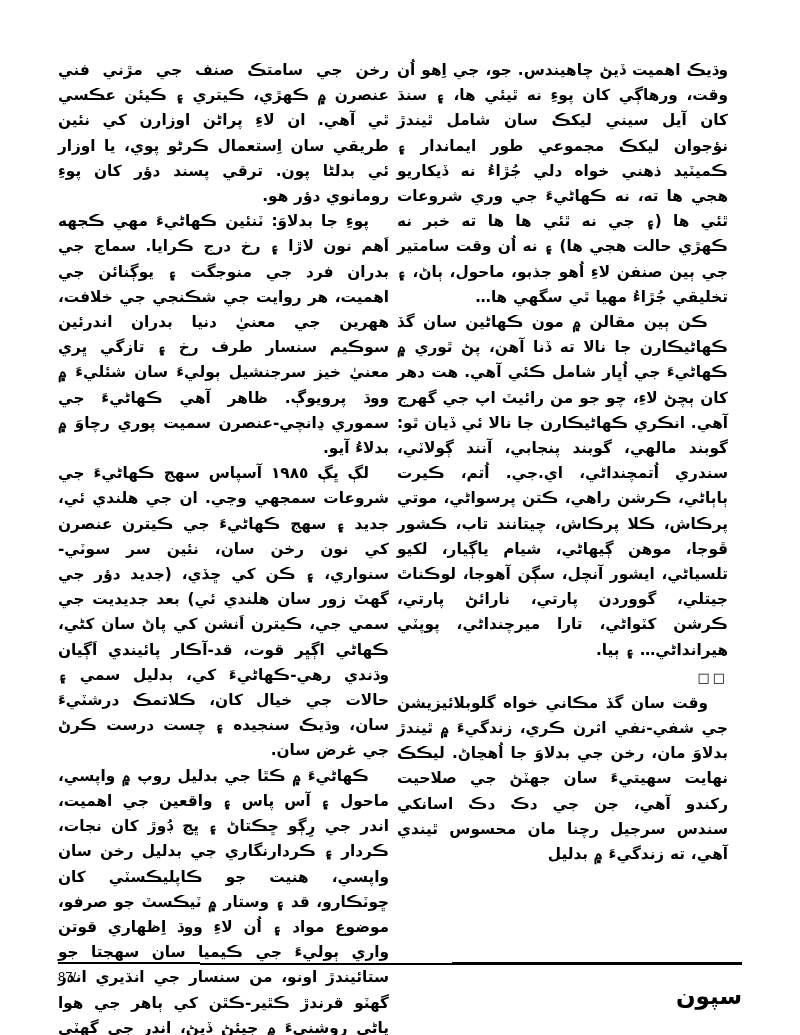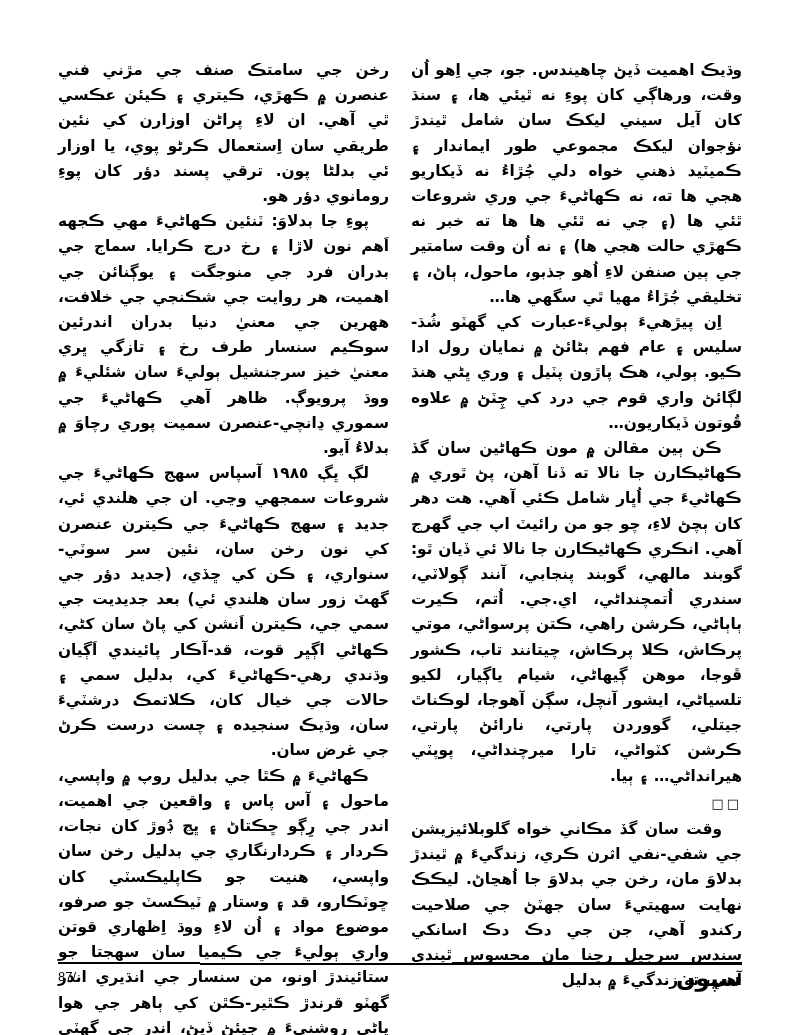--- a/index.html
+++ b/index.html
@@ -25,21 +25,21 @@
   }
 
   .columns {
     position: absolute;
     top: 58px;
     left: 58px;
     width: 684px;
     height: 868px;
     display: flex;
     flex-direction: row;
-    gap: 22px;
+    gap: 8px;
   }
 
   .column {
     width: 331px;
     direction: rtl;
     unicode-bidi: isolate;
     text-align: justify;
     text-align-last: right;
   }
 
@@ -103,21 +103,21 @@
     position: absolute;
     top: 9px;
     left: 0;
     font-size: 13px;
     font-weight: 400;
     font-family: "Liberation Sans", sans-serif;
     direction: ltr;
   }
   .publication {
     position: absolute;
-    top: 2px;
+    top: 20px;
     right: 0;
     font-size: 23px;
     font-weight: 700;
     direction: rtl;
     line-height: 32px;
   }
 </style>
 </head>
 <body>
 
@@ -127,21 +127,20 @@
 
     <div class="column">
       <p class="para">رخن جي سامتڪ صنف جي مڙني فني عنصرن ۾ ڪهڙي، ڪيتري ۽ ڪيئن عڪسي ٿي آهي. ان لاءِ پراڻن اوزارن کي نئين طريقي سان اِستعمال ڪرڻو پوي، يا اوزار ئي بدلڻا پون. ترقي پسند دؤر کان پوءِ رومانوي دؤر هو.</p>
       <p class="para indent">پوءِ جا بدلاوَ: ٽنئين ڪهاڻيءَ مهي ڪجهه اَهم نون لاڙا ۽ رخ درج ڪرايا. سماج جي بدران فرد جي منوجگت ۽ يوڳنائن جي اهميت، هر روايت جي شڪنجي جي خلافت، ههرين جي معنيٰ دنيا بدران اندرئين سوڪيم سنسار طرف رخ ۽ تازگي ڀري معنيٰ خيز سرجنشيل ٻوليءَ سان شئليءَ ۾ ووڌ پرويوڳ. ظاهر آهي ڪهاڻيءَ جي سموري ڍانچي-عنصرن سميت پوري رچاوَ ۾ بدلاءُ آيو.</p>
       <p class="para indent">لڳ ڀڳ ١٩٨٥ آسپاس سهج ڪهاڻيءَ جي شروعات سمجهي وڃي. ان جي هلندي ئي، جديد ۽ سهج ڪهاڻيءَ جي ڪيترن عنصرن کي نون رخن سان، نئين سر سوٽي-سنواري، ۽ ڪن کي ڇڏي، (جديد دؤر جي گهٽ زور سان هلندي ئي) بعد جديديت جي سمي جي، ڪيترن اَنشن کي پاڻ سان کڻي، ڪهاڻي اڳڀر قوت، قد-آڪار پائيندي اَڳيان وڌندي رهي-ڪهاڻيءَ کي، بدليل سمي ۽ حالات جي خيال کان، ڪلاتمڪ درشٽيءَ سان، وڌيڪ سنجيده ۽ چست درست ڪرڻ جي غرض سان.</p>
       <p class="para indent">ڪهاڻيءَ ۾ ڪٿا جي بدليل روپ ۾ واپسي، ماحول ۽ آس پاس ۽ واقعين جي اهميت، اندر جي رِڳو ڇڪتاڻ ۽ ڀڃ ڊُوڙ کان نجات، ڪردار ۽ ڪردارنگاري جي بدليل رخن سان واپسي، هنيت جو ڪاپليڪسٽي کان ڇوٽڪارو، قد ۽ وستار ۾ ٽيڪسٽ جو صرفو، موضوع مواد ۽ اُن لاءِ ووڌ اِظهاري قوتن واري ٻوليءَ جي ڪيميا سان سهجتا جو ستائيندڙ اونو، من سنسار جي انڌيري اندر گهٽو قرندڙ ڪٿير-ڪٿن کي ٻاهر جي هوا پاڻي روشنيءَ ۾ جيئڻ ڏيڻ، اندر جي گهٽي ڪول ڪولان جي جڳهه تي سهج سياويڪ ويهچار ۽ ڀاوَ-سنسار تي زور، ڀڳوڙڻ ويهچارن، ويهچار ڊارائن، وادن، فيلسوفائن اندازن، نفي سوچ ۽ ڪنهن ڀِ 'ليبل' کان نجات بعد زندگيءَ طرف شفي رَوَيو، عالمگيريت کان مڪانيت جي سٽي واسطيداري ۽ اَهميت</p>
     </div>
 
     <div class="column">
       <p class="para">وڌيڪ اهميت ڏيڻ چاهيندس. جو، جي اِهو اُن وقت، ورهاڳي کان پوءِ نه ٿيئي ها، ۽ سنڌ کان آيل سيني ليکڪ سان شامل ٿيندڙ نؤجوان ليکڪ مجموعي طور ايماندار ۽ ڪميٽيد ذهني خواه دلي جُڙاءُ نه ڏيکاريو هجي ها ته، نه ڪهاڻيءَ جي وري شروعات ٿئي ها (۽ جي نه ٿئي ها ها ته خبر نه ڪهڙي حالت هجي ها) ۽ نه اُن وقت سامتير جي ٻين صنفن لاءِ اُهو جذبو، ماحول، ٻاڻ، ۽ تخليقي جُڙاءُ مهيا ٿي سگهي ها…</p>
-      <p class="para indent">اِن پيڙهيءَ ٻوليءَ-عبارت کي گهٽو شُڌ-سليس ۽ عام فهم بڻائڻ ۾ نمايان رول ادا ڪيو. ٻولي، هڪ پاڙون پٽيل ۽ وري ڀڻي هنڌ لڳائڻ واري قوم جي درد کي چِٽڻ ۾ علاوه قُوتون ڏيکاريون…</p>
       <p class="para indent">ڪن ٻين مقالن ۾ مون ڪهاڻين سان گڏ ڪهاڻيڪارن جا نالا ته ڏنا آهن، پڻ ٿوري ۾ ڪهاڻيءَ جي اُڀار شامل ڪئي آهي. هت دهر کان ٻچڻ لاءِ، چو جو من رائيٽ اپ جي گهرج آهي. انڪري ڪهاڻيڪارن جا نالا ئي ڏيان ٿو: گوبند مالهي، گوبند پنجابي، آنند ڳولاٽي، سندري اُتمچنداڻي، اي.جي. اُتم، ڪيرت ٻاٻاڻي، ڪرشن راهي، ڪتن پرسواڻي، موتي پرڪاش، ڪلا پرڪاش، چيتانند تاب، ڪشور ڦوجا، موهن ڳيهاڻي، شيام ياڳيار، لکيو تلسياڻي، ايشور آنچل، سڳن آهوجا، لوڪناٿ جيتلي، گووردن پارتي، نارائڻ پارتي، ڪرشن کٽواڻي، تارا ميرچنداڻي، پوپٽي هيرانداڻي… ۽ ٻيا.</p>
       <div class="ornament">□□</div>
       <p class="para indent">وقت سان گڏ مڪاني خواه گلوبلائيزيشن جي شفي-نفي اثرن ڪري، زندگيءَ ۾ ٿيندڙ بدلاوَ مان، رخن جي بدلاوَ جا اُهڃاڻ. ليڪڪ نهايت سهيتيءَ سان جهٽڻ جي صلاحيت رکندو آهي، جن جي دڪ دڪ اسانکي سندس سرجيل رچنا مان محسوس ٿيندي آهي، ته زندگيءَ ۾ بدليل</p>
     </div>
 
   </div>
 
   <div class="footer">
     <div class="rule">
       <div class="seg seg-a"></div>

